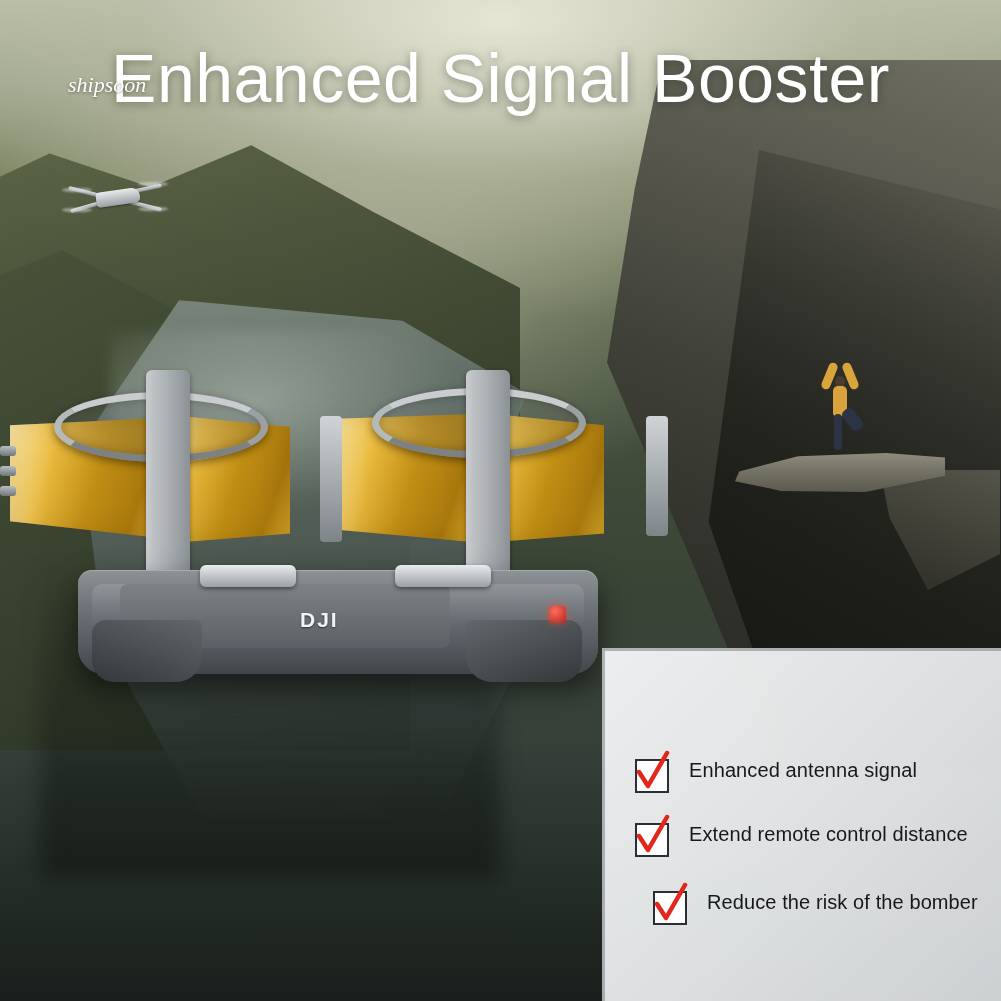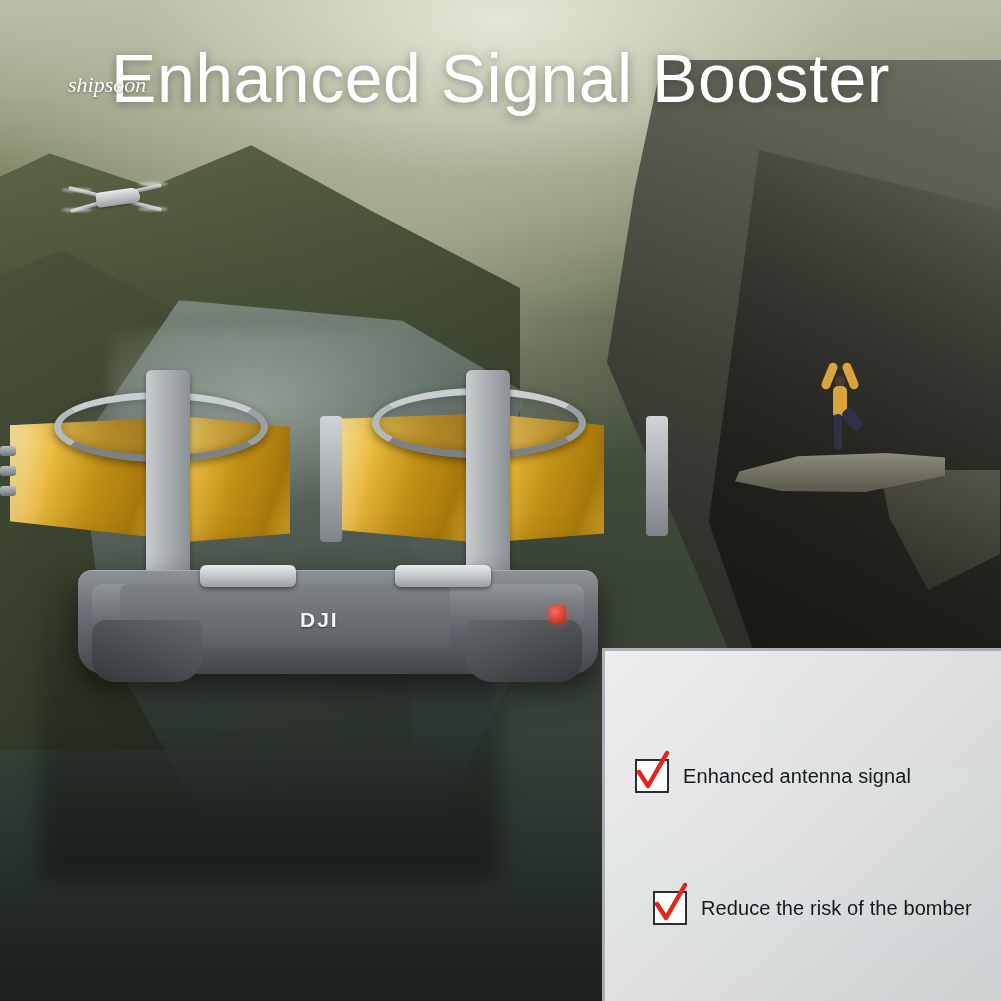--- a/index.html
+++ b/index.html
@@ -242,22 +242,22 @@
     left: 602px; top: 648px;
     width: 399px; height: 353px;
     background: linear-gradient(135deg, rgba(242,243,244,0.97) 0%, rgba(231,233,234,0.96) 45%, rgba(214,217,219,0.95) 100%);
     border-left: 3px solid rgba(152,158,162,0.7);
     border-top: 3px solid rgba(152,158,162,0.7);
   }
   .feature-row {
     position: absolute;
     left: 30px;
     display: flex;
-    align-items: center;
-    gap: 14px;
+    align-items: flex-start;
+    gap: 20px;
   }
   .feature-row.r1 { top: 108px; }
   .feature-row.r2 { top: 172px; }
   .feature-row.r3 { top: 240px; margin-left: 18px; }
   .check-box {
     position: relative;
     width: 30px; height: 30px;
     border: 2px solid #2b2f33;
     background: #fdfdfd;
     flex: 0 0 auto;
@@ -354,20 +354,28 @@
 
     <div class="feature-row r1">
       <span class="check-box">
         <svg viewBox="0 0 40 42" aria-hidden="true">
           <path d="M6 22 L15 36 L34 3" fill="none" stroke="#e1261c" stroke-width="4.5" stroke-linecap="round" stroke-linejoin="round"></path>
         </svg>
       </span>
       <span class="feature-text">Enhanced antenna signal</span>
     </div>
 
+    <div class="feature-row r2">
+      <span class="check-box">
+        <svg viewBox="0 0 40 42" aria-hidden="true">
+          <path d="M6 22 L15 36 L34 3" fill="none" stroke="#e1261c" stroke-width="4.5" stroke-linecap="round" stroke-linejoin="round"></path>
+        </svg>
+      </span>
+      <span class="feature-text">Extend remote control distance</span>
+    </div>
 
     <div class="feature-row r3">
       <span class="check-box">
         <svg viewBox="0 0 40 42" aria-hidden="true">
           <path d="M6 22 L15 36 L34 3" fill="none" stroke="#e1261c" stroke-width="4.5" stroke-linecap="round" stroke-linejoin="round"></path>
         </svg>
       </span>
       <span class="feature-text">Reduce the risk of the bomber</span>
     </div>
 

